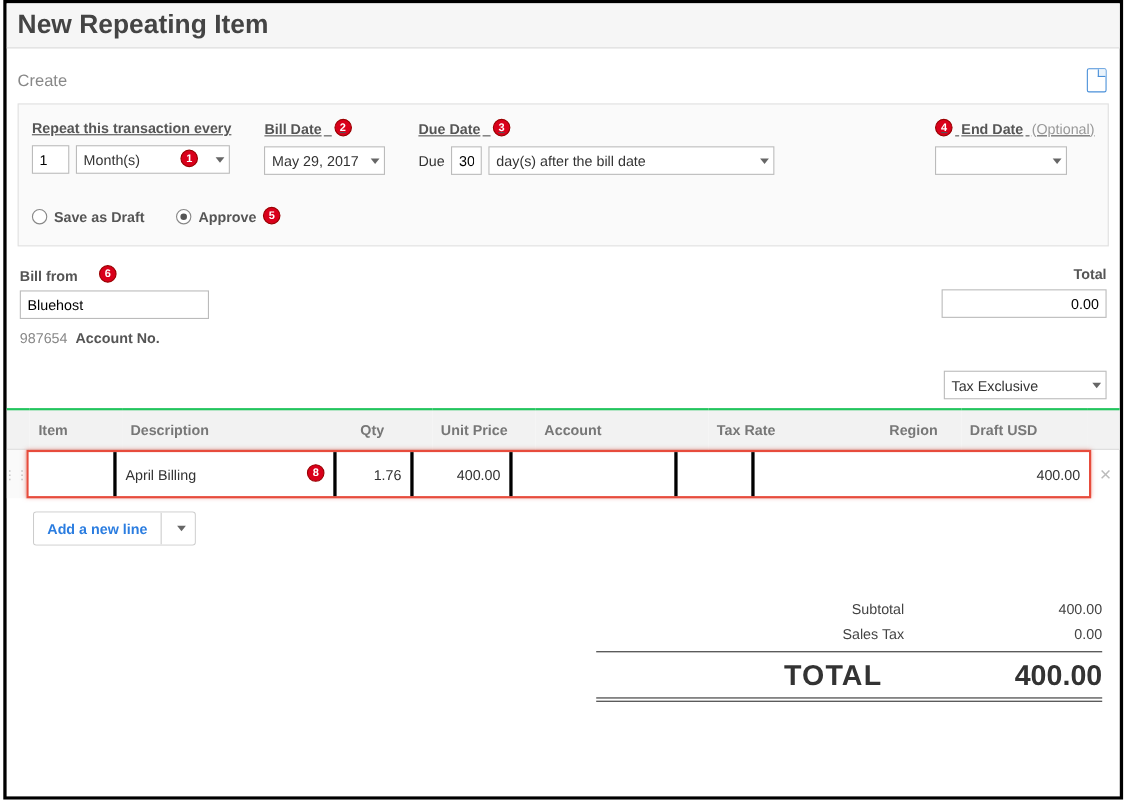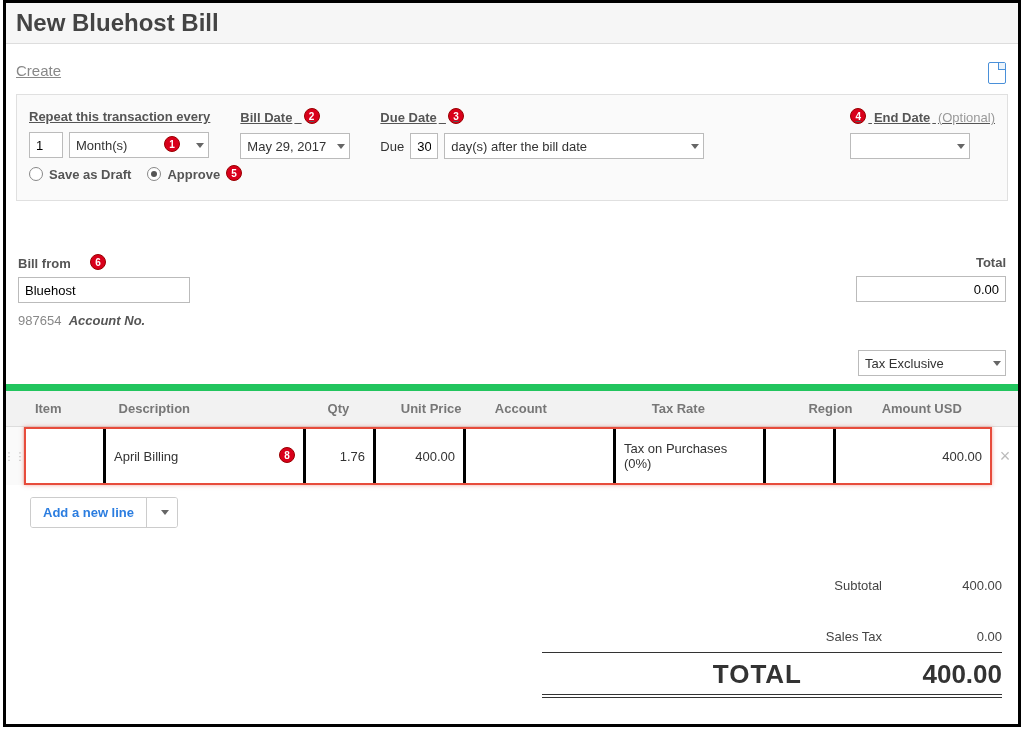--- a/index.html
+++ b/index.html
@@ -25,24 +25,24 @@
     padding: 6px 10px;
   }
   .title-bar h1 {
     margin: 0;
     font-size: 24px;
     font-weight: bold;
     color: #444;
   }
   .create-row {
     display: flex;
+    align-items: center;
     justify-content: space-between;
     padding: 18px 10px 10px 10px;
     color: #888;
-    text-decoration: underline;
   }
   .create-label { font-size: 15px; color:#888; }
   .doc-icon {
     width: 18px; height: 22px;
     border: 1px solid #4a90d9;
     border-radius: 2px;
     position: relative;
     background:#fff;
     margin-right:2px;
   }
@@ -109,63 +109,63 @@
     border-radius:50%;
     background:#d9001b;
     color:#fff;
     font-size:10px;
     font-weight:bold;
     border:1px solid #900;
     position:relative;
     top:-1px;
   }
   .radio-row {
-    margin-top: 7px;
-    display:flex;
-    align-items:center;
-    gap:16px;
+    margin-top: 30px;
+    display:flex;
+    align-items:center;
+    gap:29px;
     color:#555;
     font-weight:bold;
   }
   .radio {
     width:14px;height:14px;border:1px solid #888;border-radius:50%;
     display:inline-flex;align-items:center;justify-content:center;
     background:#fff;
   }
   .radio.checked::after{
     content:'';width:6px;height:6px;background:#555;border-radius:50%;
   }
   .mid-section {
     padding: 18px 12px 0 12px;
     display:flex;
     gap: 26px;
     align-items:flex-start;
   }
-  .mid-col { display:flex; flex-direction:column;margin-top:36px; }
+  .mid-col { display:flex; flex-direction:column; }
   .mid-label { font-weight:bold; color:#555; margin-bottom:6px; display:flex; align-items:center; gap:6px;}
   .inp-billfrom { width: 172px; }
   .inp-ref { width: 170px; }
   .total-col { margin-left:auto; text-align:right; }
   .total-col .mid-label { justify-content:flex-end; }
   .inp-total { width: 150px; text-align:right; }
   .acct-row { padding: 10px 12px 0 12px; color:#888;}
-  .acct-row b { color:#555;font-style:italic; }
+  .acct-row b { color:#555; }
   .tax-row {
     display:flex; justify-content:flex-end;
     padding: 22px 12px 8px 12px;
   }
   .sel-tax { width: 148px; }
   .table-wrap { padding: 0 0 0 0; }
   table.grid {
     width: 100%;
     border-collapse: collapse;
   }
   table.grid th {
     background: #f2f2f2;
-    border-top:7px solid #22c55e;
+    border-top:2px solid #22c55e;
     border-bottom:1px solid #ddd;
     color:#777;
     font-weight:bold;
     padding: 10px 8px;
     text-align:left;
     font-size:13px;
   }
   table.grid th.r { }
   .hl-row {
     border: 2px solid #e74c3c;
@@ -219,23 +219,23 @@
     cursor:pointer;
     display:flex;align-items:center;
   }
   .totals {
     margin-top: 46px;
     padding-right: 16px;
   }
   .totals-row {
     display:flex;
     justify-content:flex-end;
+    gap: 60px;
     padding: 4px 0;
     color:#444;
-    margin-top:28px;
   }
   .totals-row .label { width:140px; text-align:right; }
   .totals-row .val { width:120px; text-align:right; }
   .totals-divider {
     border-top:1px solid #333;
     margin-left:auto;
     width: 460px;
     margin-top:4px;
   }
   .totals-big {
@@ -252,21 +252,21 @@
     margin-left:auto;
     width: 460px;
   }
 </style>
 </head>
 <body>
 
 <div class="frame">
 
   <div class="title-bar">
-    <h1>New Bluehost Bill</h1>
+    <h1>New Repeating Item</h1>
   </div>
 
   <div class="create-row">
     <span class="create-label">Create</span>
     <div class="doc-icon"></div>
   </div>
 
   <div class="panel">
     <div class="row1">
 
@@ -367,39 +367,38 @@
       <thead>
         <tr>
           <th style="width:20px"></th>
           <th style="width:80px">Item</th>
           <th style="width:200px">Description</th>
           <th class="r" style="width:70px">Qty</th>
           <th class="r" style="width:90px">Unit Price</th>
           <th style="width:150px">Account</th>
           <th style="width:150px">Tax Rate</th>
           <th style="width:70px">Region</th>
-          <th class="r" style="width:110px">Amount USD</th>
+          <th class="r" style="width:110px">Draft USD</th>
           <th style="width:28px"></th>
         </tr>
       </thead>
     </table>
 
     <div style="display:flex;align-items:stretch">
       <div class="handle">⋮⋮</div>
       <div class="hl-row" style="flex:1">
         <div class="hl-inner">
           <div class="cell" style="width:80px"></div>
           <div class="cell" style="width:200px;justify-content:space-between">
             <span>April Billing</span>
             <span class="badge">8</span>
           </div>
           <div class="cell" style="width:70px;justify-content:flex-end">1.76</div>
           <div class="cell" style="width:90px;justify-content:flex-end">400.00</div>
           <div class="cell" style="width:150px"></div>
-          <div class="cell" style="width:150px">Tax on Purchases (0%)</div>
           <div class="cell" style="width:70px"></div>
           <div class="cell" style="flex:1;justify-content:flex-end">400.00</div>
         </div>
       </div>
       <div class="delx">×</div>
     </div>
   </div>
 
   <div class="addline-row">
     <div class="btn-addline">

